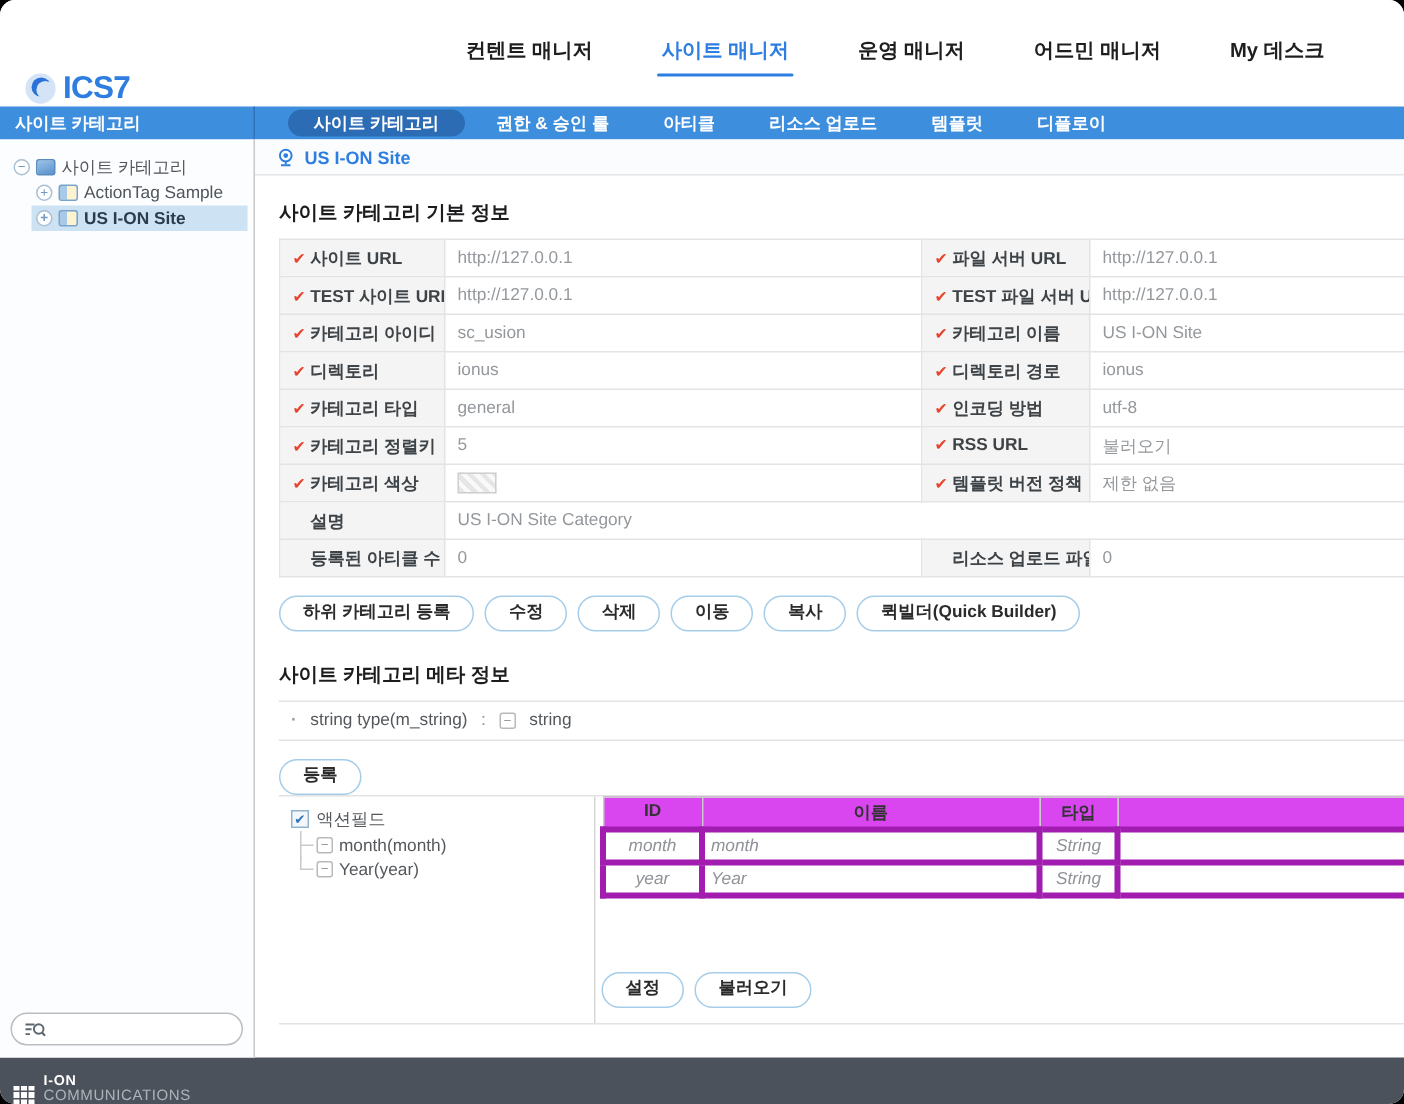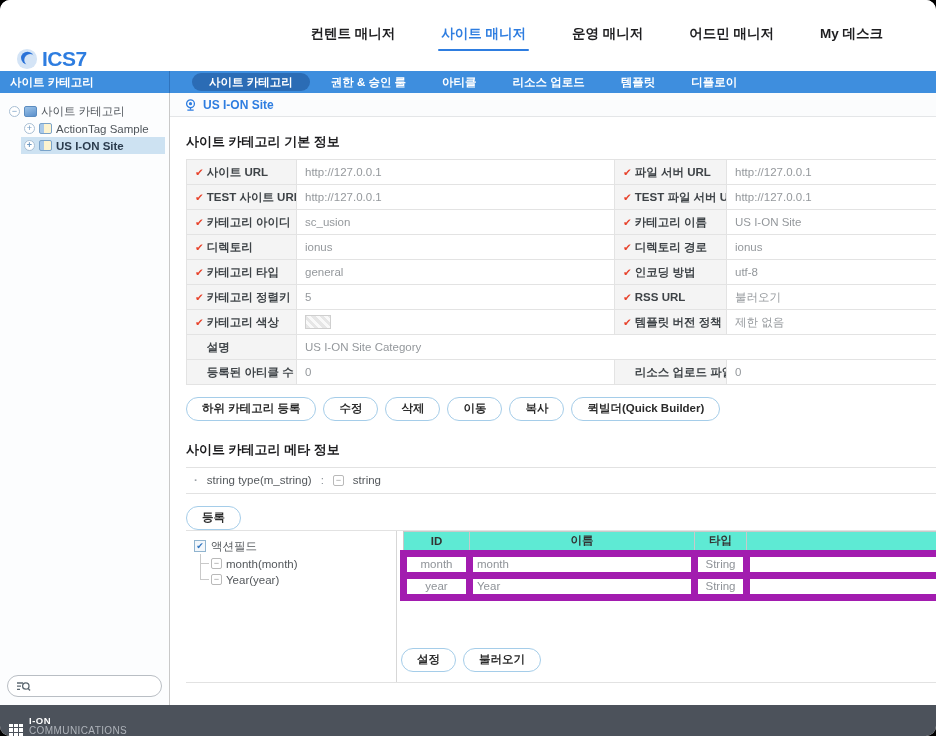--- a/index.html
+++ b/index.html
@@ -83,22 +83,22 @@
   .checkbox { width:12px; height:12px; border:1px solid #90b4cf; background:#f3f7fb; display:inline-flex;
               align-items:center; justify-content:center; color:#2f74c0; font-size:9px; line-height:1; cursor:pointer; }
   .af-children { margin:2px 0 0 6px; }
   .af-child { display:flex; align-items:center; gap:4px; height:16px; position:relative; padding-left:11px; cursor:pointer; white-space:nowrap; }
   .af-child::before { content:""; position:absolute; left:0; top:-2px; bottom:50%; width:8px;
                       border-left:1px solid #c9c9c9; border-bottom:1px solid #c9c9c9; }
   .af-child:not(:last-child)::after { content:""; position:absolute; left:0; top:50%; bottom:-2px; border-left:1px solid #c9c9c9; }
 
   .af-right { flex:1; min-width:0; display:flex; flex-direction:column; padding-left:3px; }
   .af-table { width:100%; border-collapse:collapse; table-layout:fixed; font-size:11.5px; }
-  .af-table th { border:1px solid #c9c9c9; height:22px; font-weight:bold; color:#333; background:#5eead4; text-align:center; padding:0 8px; }
-  .af-table td { border:7px solid #a21caf; height:22px; color:#8f9398; padding:0 4px; text-align:center; white-space:nowrap; overflow:hidden; }
+  .af-table th { border:1px solid #c9c9c9; height:22px; font-weight:bold; color:#333; background:#d946ef; text-align:center; padding:0 8px; }
+  .af-table td { border:4px solid #a21caf; height:22px; color:#8f9398; padding:0 4px; text-align:center; white-space:nowrap; overflow:hidden;font-style:italic; }
   .af-table th:last-child, .af-table td:last-child { border-right:none; }
   .af-table td.name-col { text-align:left; }
   .af-buttons { display:flex; gap:7px; margin-top:auto; margin-bottom:10px; padding-left:1px; }
 
   
   .footer { flex:0 0 31px; background:var(--footer-bg,#4c525b); display:flex; align-items:flex-end; padding-left:9px; gap:6px; }
   .grid-icon { display:grid; grid-template-columns:repeat(3,4px); grid-auto-rows:3.5px; gap:1px; }
   .grid-icon span { background:#fff; }
   .footer-brand { display:flex; flex-direction:column; line-height:1.05; }
   .brand-line1 { color:#fff; font-size:9.5px; font-weight:bold; letter-spacing:.5px; }

